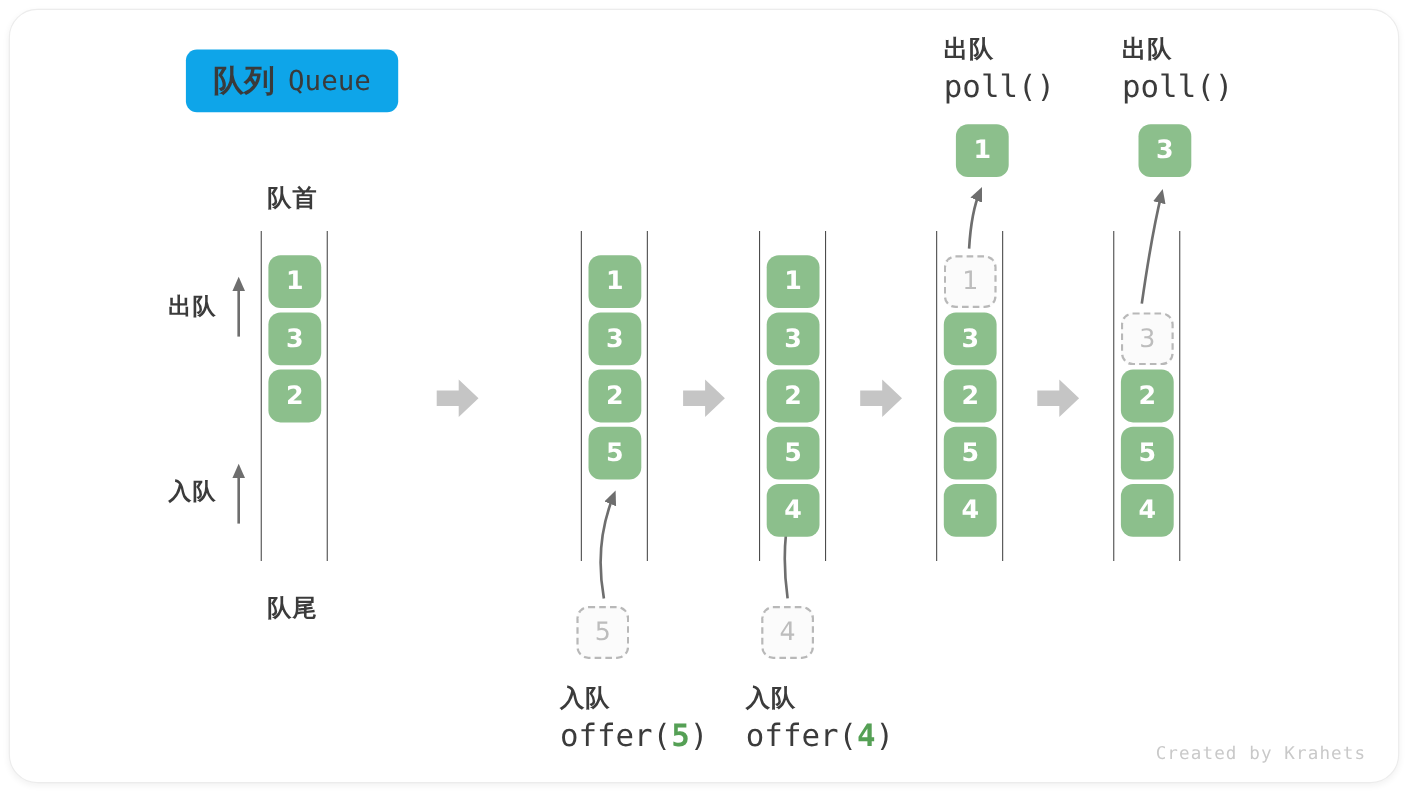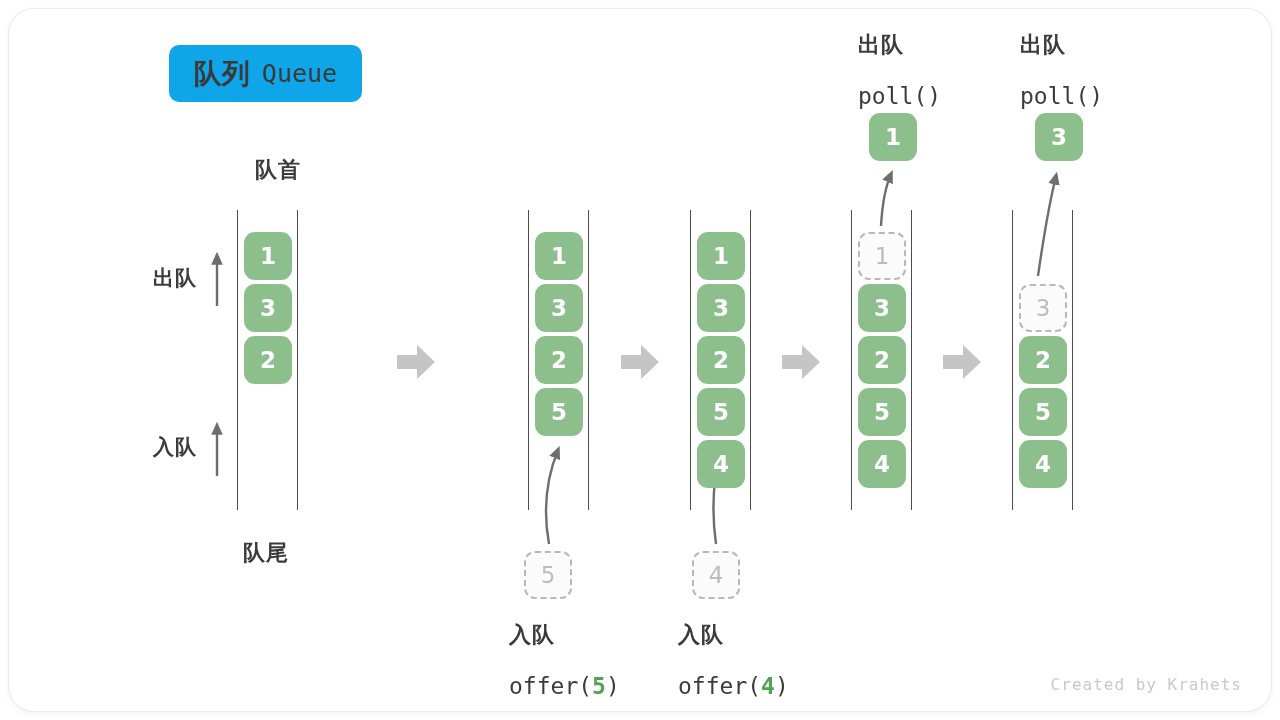--- a/index.html
+++ b/index.html
@@ -14,39 +14,39 @@
   .side-label{position:absolute;font-size:22px;font-weight:bold;color:#3b3b3b;letter-spacing:1px;white-space:nowrap;}
   .side-label.small{font-size:21px;}
   .queue{position:absolute;top:210px;height:300px;width:61px;box-sizing:border-box;
          border-left:1.5px solid #4c4c4c;border-right:1.5px solid #4c4c4c;}
   .box{position:absolute;width:48px;height:48px;border-radius:11px;background:#8CBF8C;color:#ffffff;
        font-size:23px;font-weight:bold;display:flex;align-items:center;justify-content:center;
        font-family:"DejaVu Sans",sans-serif;box-sizing:border-box;}
   .box.dashed{background:#fbfbfb;border:2px dashed #b8b8b8;color:#bdbdbd;font-weight:normal;}
   .ann{position:absolute;white-space:nowrap;}
   .ann .zh{font-size:22px;font-weight:bold;color:#3b3b3b;letter-spacing:1px;}
-  .ann .code{margin-top:23px;font-size:23px;font-family:"DejaVu Sans Mono",monospace;color:#3b3b3b;}
+  .ann .code{margin-top:2px;font-size:28px;font-family:"DejaVu Sans Mono",monospace;color:#3b3b3b;}
   .code .arg{color:#55A055;font-weight:bold;}
   .watermark{position:absolute;right:38px;top:675px;font-size:16px;color:#c9c9c9;
              font-family:"DejaVu Sans Mono",monospace;letter-spacing:1px;margin-left:48px;}
   svg.overlay{position:absolute;left:0;top:0;pointer-events:none;}
 </style>
 </head>
 <body>
 
 <div id="canvas">
 
   <div class="card"></div>
 
   <div class="badge">
     <span class="zh">队列</span>
     <span class="en">Queue</span>
   </div>
 
-  <div class="side-label" style="left:243px;top:155px;margin-left:12px;">队首</div>
+  <div class="side-label" style="left:243px;top:165px;">队首</div>
   <div class="side-label" style="left:243px;top:538px;">队尾</div>
   <div class="side-label small" style="left:153px;top:264px;">出队</div>
   <div class="side-label small" style="left:153px;top:433px;">入队</div>
 
   <div class="ann" style="left:858px;top:30px;">
     <div class="zh">出队</div>
     <div class="code">poll()</div>
   </div>
   <div class="ann" style="left:1020px;top:30px;">
     <div class="zh">出队</div>

